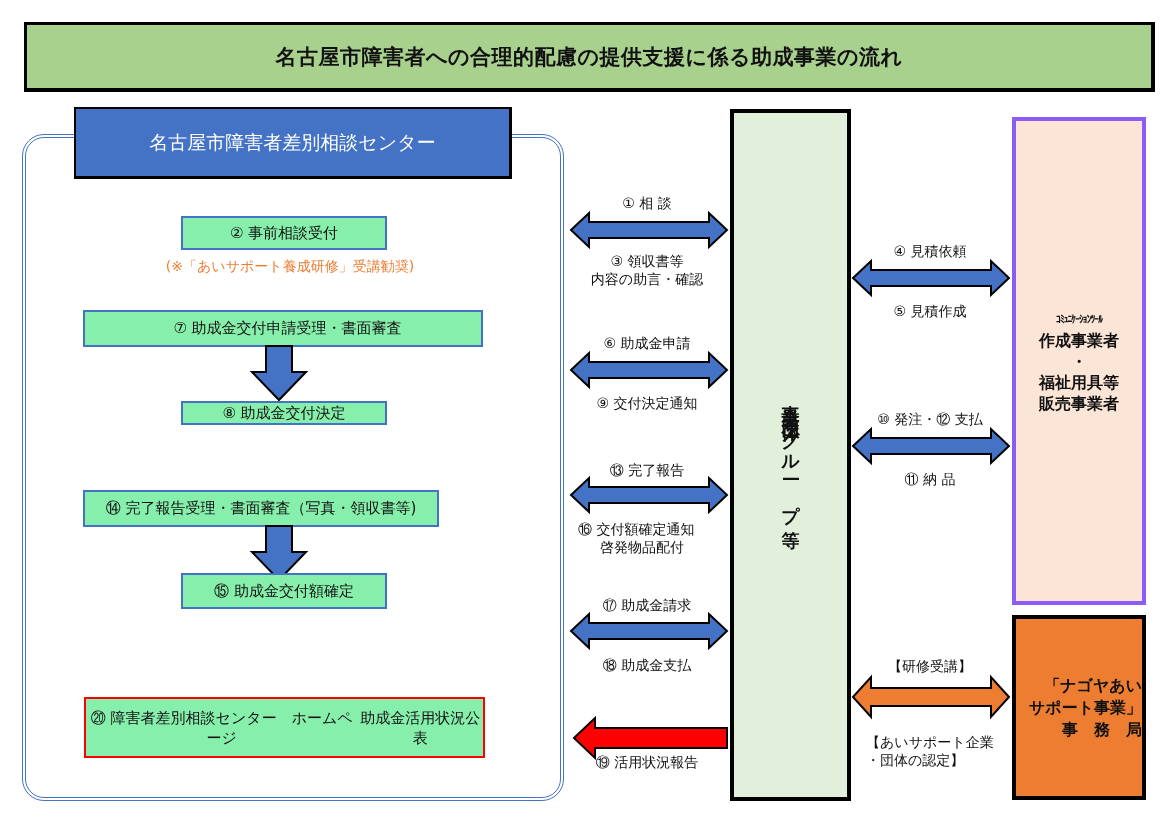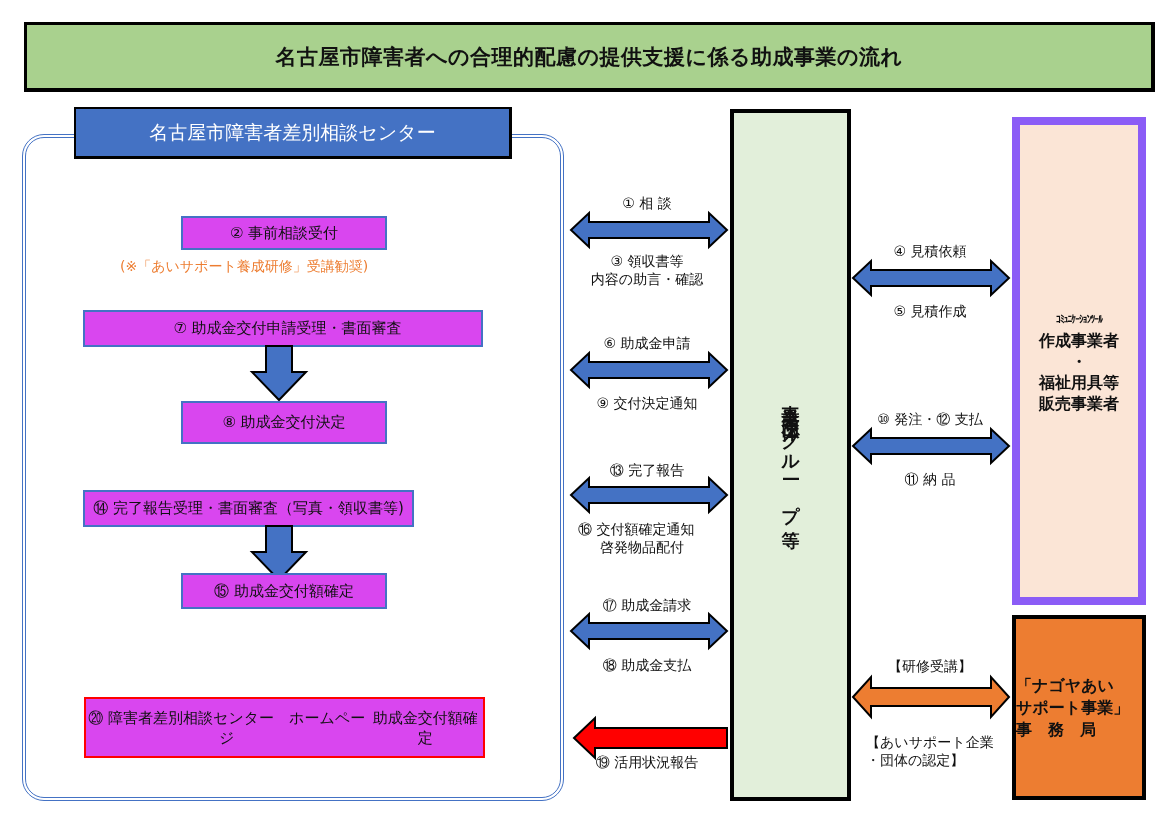--- a/index.html
+++ b/index.html
@@ -9,46 +9,46 @@
 
   
   #title-banner { left: 24px; top: 22px; width: 1131px; height: 70px;
     background: #a9d18e; border: 3px solid #000; border-bottom-width: 4px; border-right-width: 4px;
     display: flex; align-items: center; justify-content: center;
     font-size: 21px; font-weight: bold; letter-spacing: 0.5px; }
 
   
   #center-frame { left: 22px; top: 134px; width: 542px; height: 667px;
     border: 4px double #4472c4; border-radius: 22px; }
-  #center-header { left: 74px; top: 107px; width: 438px; height: 52px;
+  #center-header { left: 74px; top: 107px; width: 438px; height: 72px;
     background: #4472c4; border: 2px solid #000; border-right-width: 3px; border-bottom-width: 3px;
     color: #fff; font-size: 19px; line-height: 25px; text-align: center;
     display: flex; flex-direction: column; justify-content: center; }
 
-  .step-box { background: #d946ef; border: 2px solid #4472c4; display: flex; align-items: center;
+  .step-box { background: #86efac; border: 2px solid #4472c4; display: flex; align-items: center;
     justify-content: center; font-size: 15px; text-align: center; }
   .step-box.red { border-color: #ff0000; flex-direction: row; line-height: 20px; }
-  .note-orange { color: #ed7d31; font-size: 14px; text-align: left; }
+  .note-orange { color: #ed7d31; font-size: 14px; text-align: center; }
 
   
   #operator-col { left: 730px; top: 109px; width: 121px; height: 692px;
     background: #e2efda; border: 4px solid #000;
     display: flex; justify-content: center; align-items: center; }
   #operator-label { writing-mode: vertical-rl; text-orientation: upright; font-size: 18px;
     font-weight: bold; letter-spacing: 4px; }
 
   
   #vendor-box { left: 1012px; top: 117px; width: 134px; height: 488px;
-    background: #fbe5d6; border: 8px solid #8b5cf6;
+    background: #fbe5d6; border: 4px solid #8b5cf6;
     display: flex; flex-direction: column; align-items: center; justify-content: center;
     font-size: 16px; font-weight: bold; line-height: 21px; text-align: center; }
   #vendor-box .small { font-size: 11px; letter-spacing: -1px; transform: scaleX(0.85); }
   #office-box { left: 1012px; top: 615px; width: 134px; height: 185px;
     background: #ed7d31; border: 4px solid #000;
-    display: flex; flex-direction: column; align-items: flex-start; justify-content: center;
+    display: flex; flex-direction: column; align-items: flex-end; justify-content: center;
     font-size: 16px; font-weight: bold; line-height: 22px; text-align: center; }
 
   .lbl { font-size: 14px; line-height: 18px; white-space: nowrap; }
   .center { text-align: center; }
 
   svg.arrow { position: absolute; overflow: visible; }
 </style>
 </head>
 <body>
 
@@ -59,31 +59,31 @@
   <div>名古屋市障害者差別相談センター</div>
 </div>
 
 <div class="abs step-box" style="left:181px;top:216px;width:206px;height:34px;">② 事前相談受付</div>
 <div class="abs note-orange" style="left:120px;top:258px;width:340px;">(※「あいサポート養成研修」受講勧奨)</div>
 
 <div class="abs step-box" style="left:83px;top:310px;width:400px;height:37px;padding-left:9px;">⑦ 助成金交付申請受理・書面審査</div>
 <svg class="arrow" style="left:250px;top:346px;" width="70" height="56">
   <polygon points="16,0 42,0 42,26 56,26 29,54 2,26 16,26" fill="#4472c4" stroke="#000" stroke-width="2"></polygon>
 </svg>
-<div class="abs step-box" style="left:181px;top:401px;width:206px;height:43px;">⑧ 助成金交付決定</div>
+<div class="abs step-box" style="left:181px;top:401px;width:206px;height:24px;">⑧ 助成金交付決定</div>
 
-<div class="abs step-box" style="left:83px;top:490px;width:331px;height:37px;">⑭ 完了報告受理・書面審査（写真・領収書等)</div>
+<div class="abs step-box" style="left:83px;top:490px;width:356px;height:37px;">⑭ 完了報告受理・書面審査（写真・領収書等)</div>
 <svg class="arrow" style="left:250px;top:526px;" width="70" height="56">
   <polygon points="16,0 42,0 42,26 56,26 29,54 2,26 16,26" fill="#4472c4" stroke="#000" stroke-width="2"></polygon>
 </svg>
 <div class="abs step-box" style="left:181px;top:573px;width:206px;height:36px;text-align:right;">⑮ 助成金交付額確定</div>
 
 <div class="abs step-box red" style="left:84px;top:697px;width:401px;height:61px;">
   <div>⑳ 障害者差別相談センター　ホームページ</div>
-  <div>助成金交付額確定</div>
+  <div>助成金活用状況公表</div>
 </div>
 
 <div class="abs lbl center" style="left:572px;top:194px;width:150px;">① 相 談</div>
 <svg class="arrow" style="left:570px;top:212px;" width="158" height="36">
   <polygon points="1,18 19,1 19,10 139,10 139,1 157,18 139,35 139,26 19,26 19,35" fill="#4472c4" stroke="#000" stroke-width="2"></polygon>
 </svg>
 <div class="abs lbl center" style="left:572px;top:252px;width:150px;">
   <div>③ 領収書等</div>
   <div>内容の助言・確認</div>
 </div>

